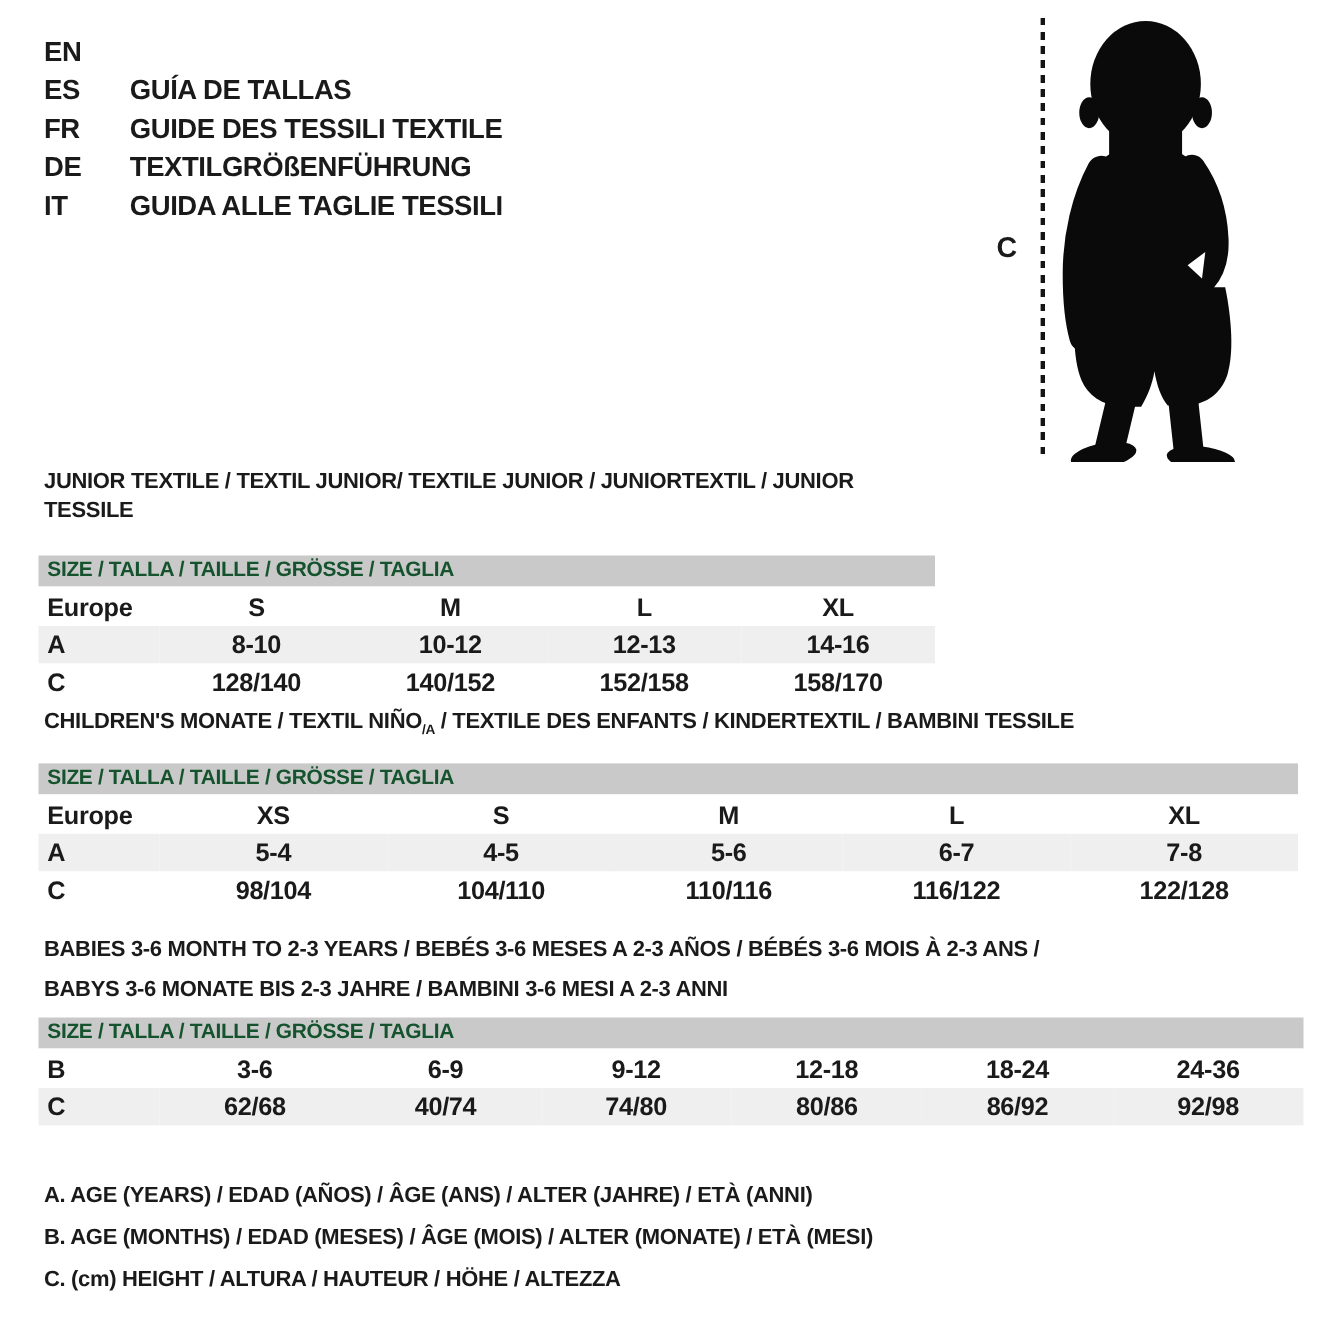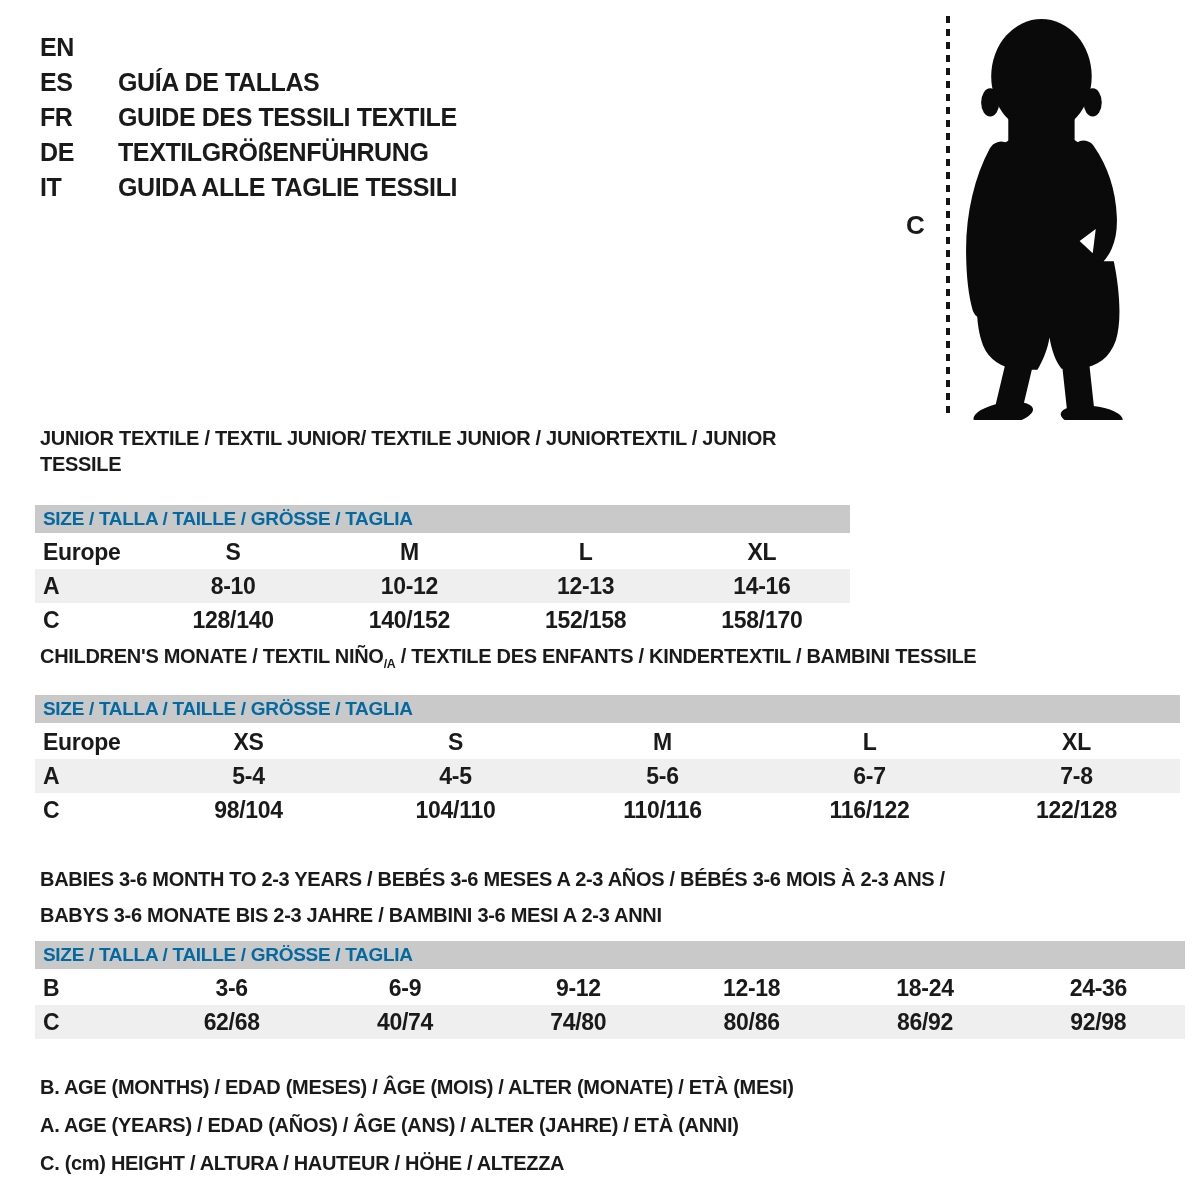--- a/index.html
+++ b/index.html
@@ -19,24 +19,24 @@
     background:repeating-linear-gradient(to bottom,#141414 0 7px,transparent 7px 13px);
   }
   .figure-c{position:absolute;left:906px;top:210px;font-size:26px;font-weight:700;}
   .toddler-svg{position:absolute;left:962px;top:14px;width:178px;height:406px;}
   
   .size-section{position:absolute;left:35px;}
   #sec0{top:425px;width:815px;}
   #sec1{top:643px;width:1145px;}
   #sec2{top:845px;width:1150px;}
   .section-title{font-size:20px;font-weight:700;letter-spacing:-0.3px;line-height:26px;margin-left:5px;}
-  #sec2 .section-title{line-height:36px;margin-top:16px;}
+  #sec2 .section-title{line-height:36px;}
   .subscript{font-size:0.62em;vertical-align:sub;}
   .size-bar{
-    height:28px;background:#c9c9c9;color:#0369a1;
+    height:28px;background:#c9c9c9;color:#14532d;
     font-size:19px;font-weight:700;letter-spacing:-0.3px;
     line-height:28px;padding-left:8px;box-sizing:border-box;margin-bottom:2px;
   }
   #sec0 .size-bar{margin-top:28px;}
   #sec1 .size-bar{margin-top:18px;}
   #sec2 .size-bar{margin-top:8px;}
   table.size-table{width:100%;border-collapse:collapse;table-layout:fixed;}
   col.label-col{width:110px;}
   .size-table td{
     height:34px;text-align:center;vertical-align:middle;
@@ -193,16 +193,16 @@
           <td>74/80</td>
           <td>80/86</td>
           <td>86/92</td>
           <td>92/98</td>
         </tr>
       </tbody>
   </table>
 </section>
 
 <div class="legend">
+    <div class="legend-line">A. AGE (YEARS) / EDAD (AÑOS) / ÂGE (ANS) / ALTER (JAHRE) / ETÀ (ANNI)</div>
     <div class="legend-line">B. AGE (MONTHS) / EDAD (MESES) / ÂGE (MOIS) / ALTER (MONATE) / ETÀ (MESI)</div>
-    <div class="legend-line">A. AGE (YEARS) / EDAD (AÑOS) / ÂGE (ANS) / ALTER (JAHRE) / ETÀ (ANNI)</div>
     <div class="legend-line">C. (cm) HEIGHT / ALTURA / HAUTEUR / HÖHE / ALTEZZA</div>
   </div>
 
 </body></html>

